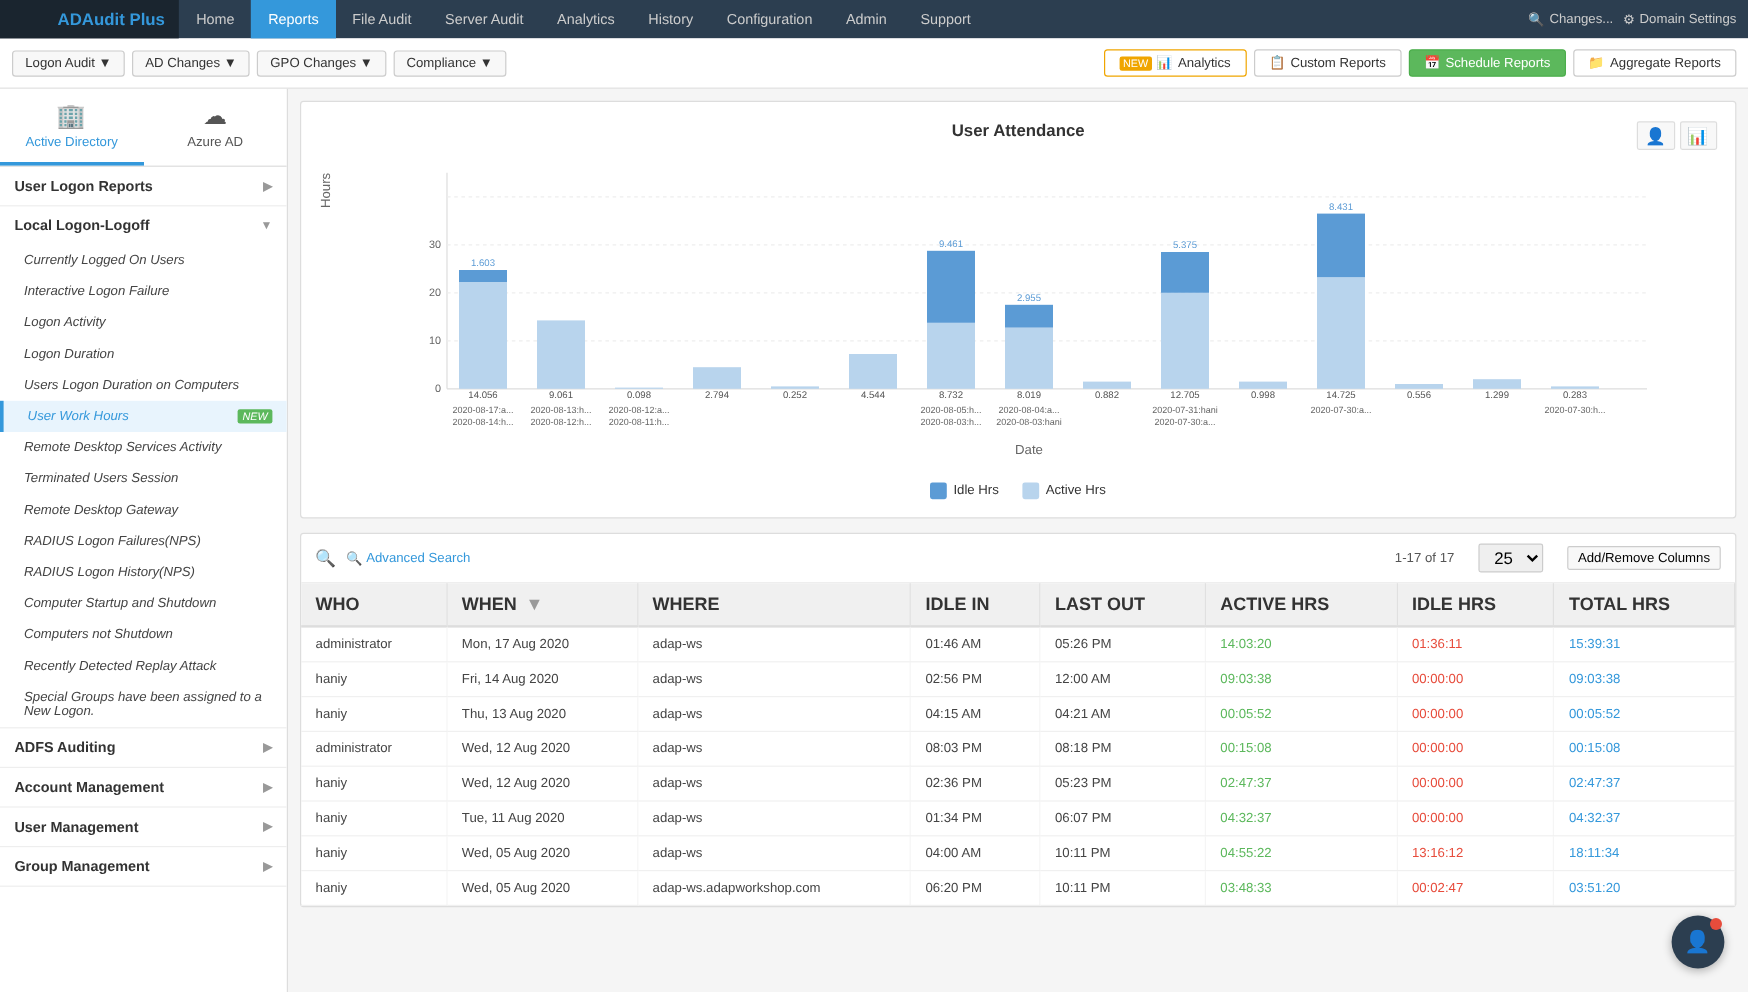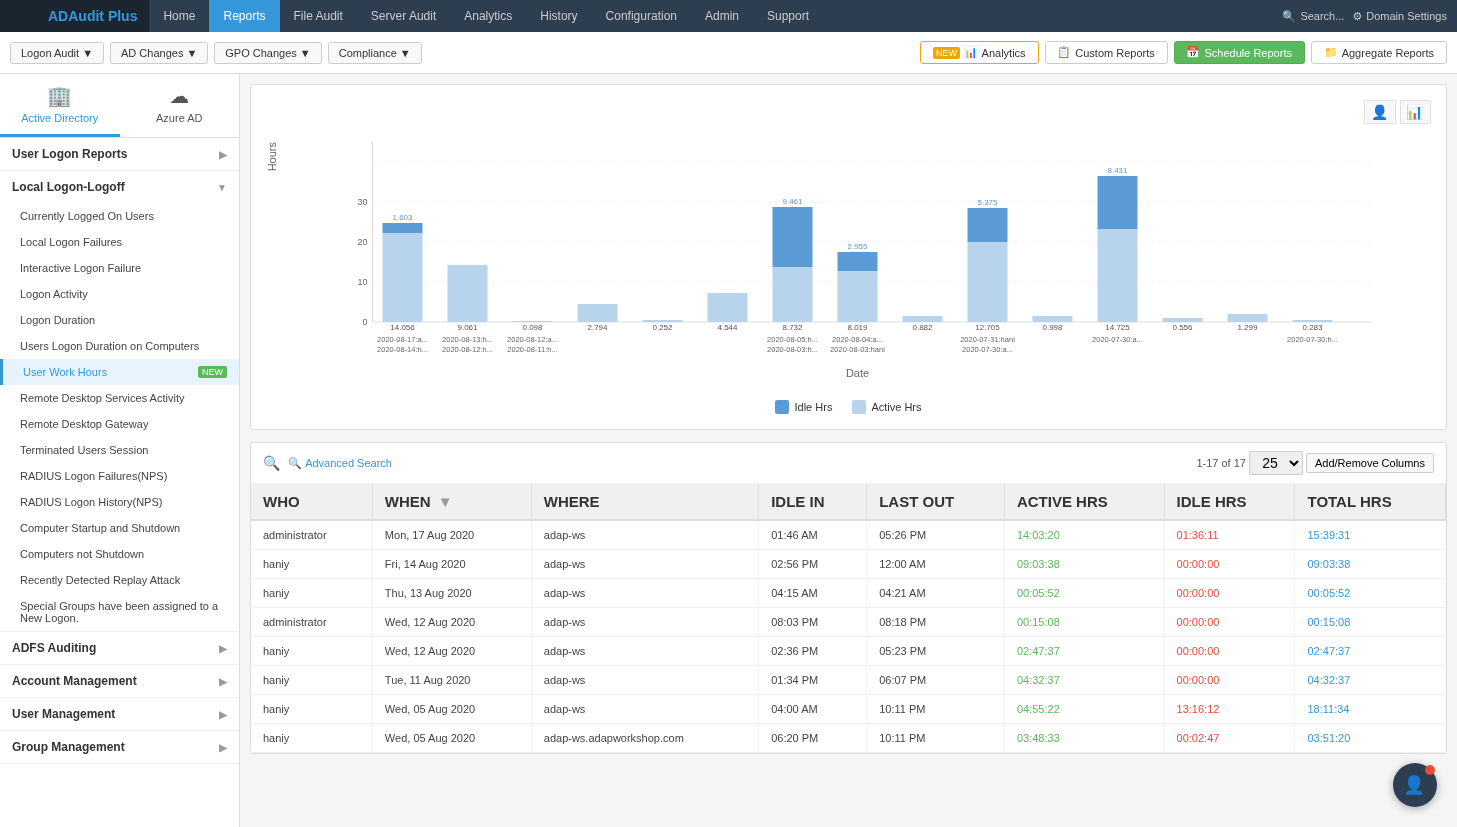--- a/index.html
+++ b/index.html
@@ -30,21 +30,21 @@
 
     
     .sidebar { width: 240px; background: #fff; border-right: 1px solid #ddd; overflow-y: auto; flex-shrink: 0; }
     .sidebar-tabs { display: flex; border-bottom: 1px solid #ddd; }
     .sidebar-tab { flex: 1; padding: 10px 8px; text-align: center; cursor: pointer; font-size: 11px; color: #555; border-bottom: 3px solid transparent; display: flex; flex-direction: column; align-items: center; gap: 4px; }
     .sidebar-tab.active { border-bottom: 3px solid #3498db; color: #3498db; }
     .sidebar-tab .tab-icon { font-size: 20px; }
 
     .sidebar-section { border-bottom: 1px solid #eee; }
     .sidebar-section-header { padding: 9px 12px; font-size: 12px; font-weight: bold; color: #333; display: flex; justify-content: space-between; align-items: center; cursor: pointer; }
-    .sidebar-item { padding: 7px 12px 7px 20px; font-size: 11px; color: #444; cursor: pointer; display: flex; align-items: center; justify-content: space-between; }
+    .sidebar-item { padding: 7px 12px 7px 20px; font-size: 11px; color: #444; cursor: pointer; display: flex; align-items: center; justify-content: space-between; font-style: italic; }
     .sidebar-item.active { background: #e8f4fd; color: #3498db; border-left: 3px solid #3498db; }
     .new-tag { background: #5cb85c; color: #fff; font-size: 9px; padding: 1px 4px; border-radius: 2px; margin-left: 4px; }
     .chevron { font-size: 10px; color: #999; }
 
     
     .content { flex: 1; overflow-y: auto; padding: 10px; background: #f5f5f5; }
 
     
     .chart-section { background: #fff; border: 1px solid #ddd; border-radius: 3px; padding: 15px; margin-bottom: 12px; }
     .chart-title { text-align: center; font-size: 14px; font-weight: bold; margin-bottom: 10px; color: #333; }
@@ -52,21 +52,21 @@
 
     .chart-legend { display: flex; justify-content: center; gap: 20px; margin-top: 8px; }
     .legend-item { display: flex; align-items: center; gap: 5px; font-size: 11px; }
     .legend-color { width: 14px; height: 14px; border-radius: 2px; }
 
     
     .table-section { background: #fff; border: 1px solid #ddd; border-radius: 3px; }
     .table-toolbar { display: flex; align-items: center; padding: 8px 12px; border-bottom: 1px solid #eee; gap: 8px; }
     .search-icon-btn { cursor: pointer; color: #666; font-size: 14px; }
     .advanced-search { color: #3498db; font-size: 11px; cursor: pointer; display: flex; align-items: center; gap: 3px; }
-    .table-toolbar-right { margin-left: auto; display: flex; align-items: center; gap: 3px; font-size: 11px; color: #555; }
+    .table-toolbar-right { margin-left: auto; display: flex; align-items: center; gap: 20px; font-size: 11px; color: #555; }
     .page-select { border: 1px solid #ccc; padding: 2px 4px; border-radius: 2px; font-size: 14px; text-align: center; }
     .add-remove-btn { border: 1px solid #ccc; background: #f8f8f8; padding: 3px 8px; border-radius: 2px; cursor: pointer; font-size: 11px; }
 
     .data-table { width: 100%; border-collapse: collapse; }
     .data-table th { background: #f0f0f0; padding: 9px 12px; text-align: left; font-size: 15px; font-weight: bold; color: #333; border-bottom: 2px solid #ddd; border-right: 1px solid #e0e0e0; white-space: nowrap; }
     .data-table td { padding: 8px 12px; border-bottom: 1px solid #f0f0f0; font-size: 11px; color: #444; border-right: 1px solid #f5f5f5; }
     .sort-icon { color: #999; margin-left: 3px; }
 
     
     ::-webkit-scrollbar { width: 6px; }
@@ -89,21 +89,21 @@
     <div class="nav-item active">Reports</div>
     <div class="nav-item">File Audit</div>
     <div class="nav-item">Server Audit</div>
     <div class="nav-item">Analytics</div>
     <div class="nav-item">History</div>
     <div class="nav-item">Configuration</div>
     <div class="nav-item">Admin</div>
     <div class="nav-item">Support</div>
   </div>
   <div class="nav-right">
-    <div class="nav-right-btn">🔍 <span>Search...</span></div>
+    <div class="nav-right-btn">🔍 <span>Changes...</span></div>
     <div class="nav-right-btn">⚙ <span>Domain Settings</span></div>
   </div>
 </div>
 
 <div class="second-nav">
   <button class="second-nav-btn">
     <span>Logon Audit</span> ▼
   </button>
   <button class="second-nav-btn">
     <span>AD Changes</span> ▼
@@ -151,31 +151,30 @@
         <span class="chevron">▶</span>
       </div>
     </div>
 
     <div class="sidebar-section">
       <div class="sidebar-section-header">
         <span>Local Logon-Logoff</span>
         <span class="chevron">▼</span>
       </div>
       <div class="sidebar-item">Currently Logged On Users</div>
-      <div class="sidebar-item">Local Logon Failures</div>
       <div class="sidebar-item">Interactive Logon Failure</div>
       <div class="sidebar-item">Logon Activity</div>
       <div class="sidebar-item">Logon Duration</div>
       <div class="sidebar-item">Users Logon Duration on Computers</div>
       <div class="sidebar-item active">
         User Work Hours <span class="new-tag">NEW</span>
       </div>
       <div class="sidebar-item">Remote Desktop Services Activity</div>
+      <div class="sidebar-item">Terminated Users Session</div>
       <div class="sidebar-item">Remote Desktop Gateway</div>
-      <div class="sidebar-item">Terminated Users Session</div>
       <div class="sidebar-item">RADIUS Logon Failures(NPS)</div>
       <div class="sidebar-item">RADIUS Logon History(NPS)</div>
       <div class="sidebar-item">Computer Startup and Shutdown</div>
       <div class="sidebar-item">Computers not Shutdown</div>
       <div class="sidebar-item">Recently Detected Replay Attack</div>
       <div class="sidebar-item">Special Groups have been assigned to a New Logon.</div>
     </div>
 
     <div class="sidebar-section">
       <div class="sidebar-section-header">
@@ -204,20 +203,21 @@
         <span class="chevron">▶</span>
       </div>
     </div>
   </div>
 
   <div class="content">
 
     <div class="chart-section">
       <div style="display:flex; justify-content:space-between; align-items:center; margin-bottom:8px;">
         <div style="flex:1;"></div>
+        <div class="chart-title" style="flex:1; text-align:center;">User Attendance</div>
         <div style="flex:1; display:flex; justify-content:flex-end; gap:4px;">
           <button class="chart-icon-btn">👤</button>
           <button class="chart-icon-btn">📊</button>
         </div>
       </div>
 
       <div style="display:flex; height:260px;">
         <div style="display:flex; flex-direction:column; align-items:center; padding-right:6px; justify-content:space-between; padding-bottom:30px; padding-top:10px;">
           <span style="writing-mode:vertical-rl; transform:rotate(180deg); font-size:11px; color:#666;">Hours</span>
         </div>

